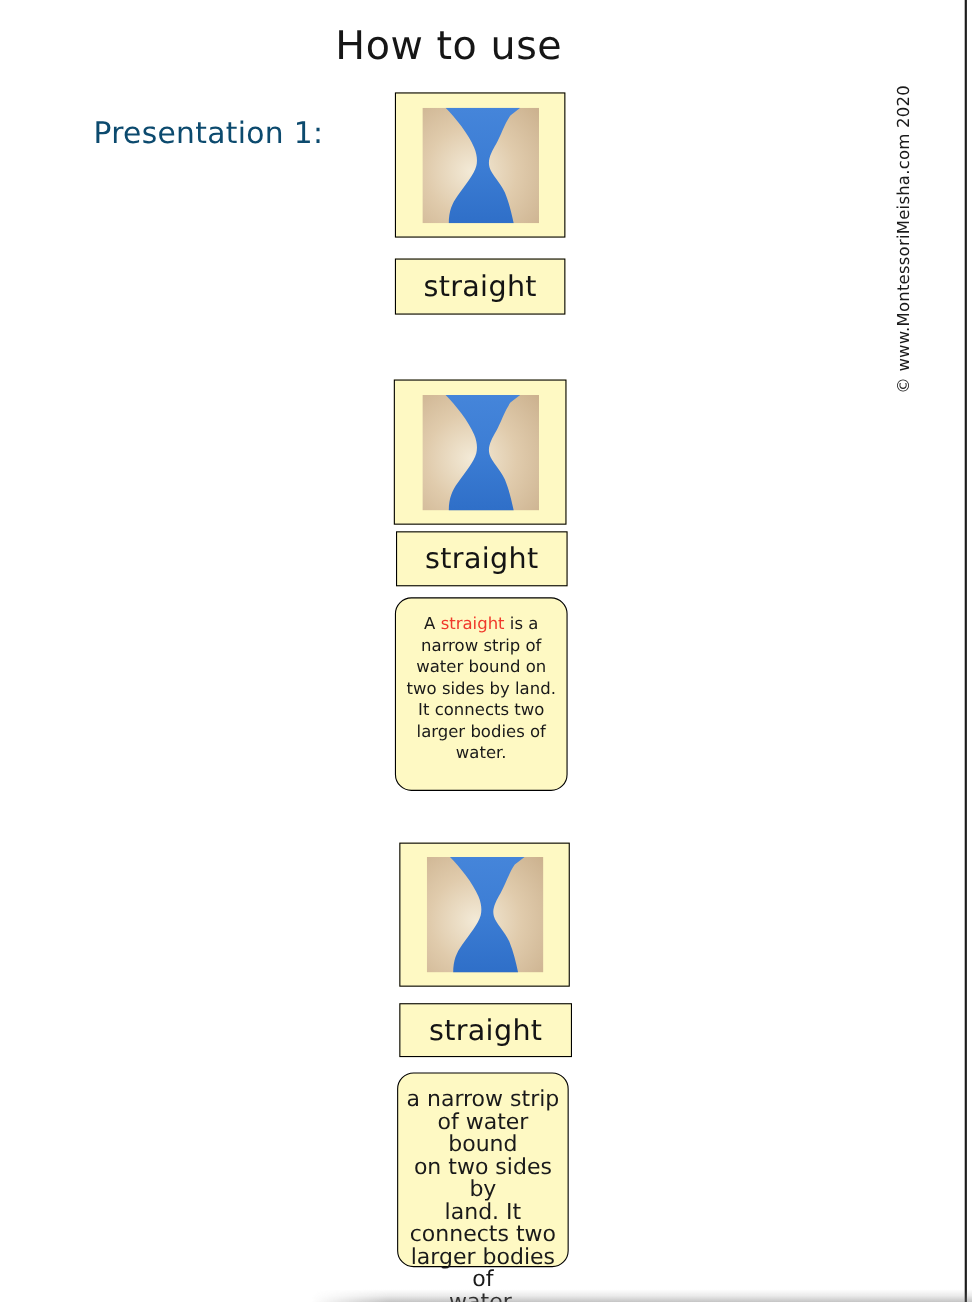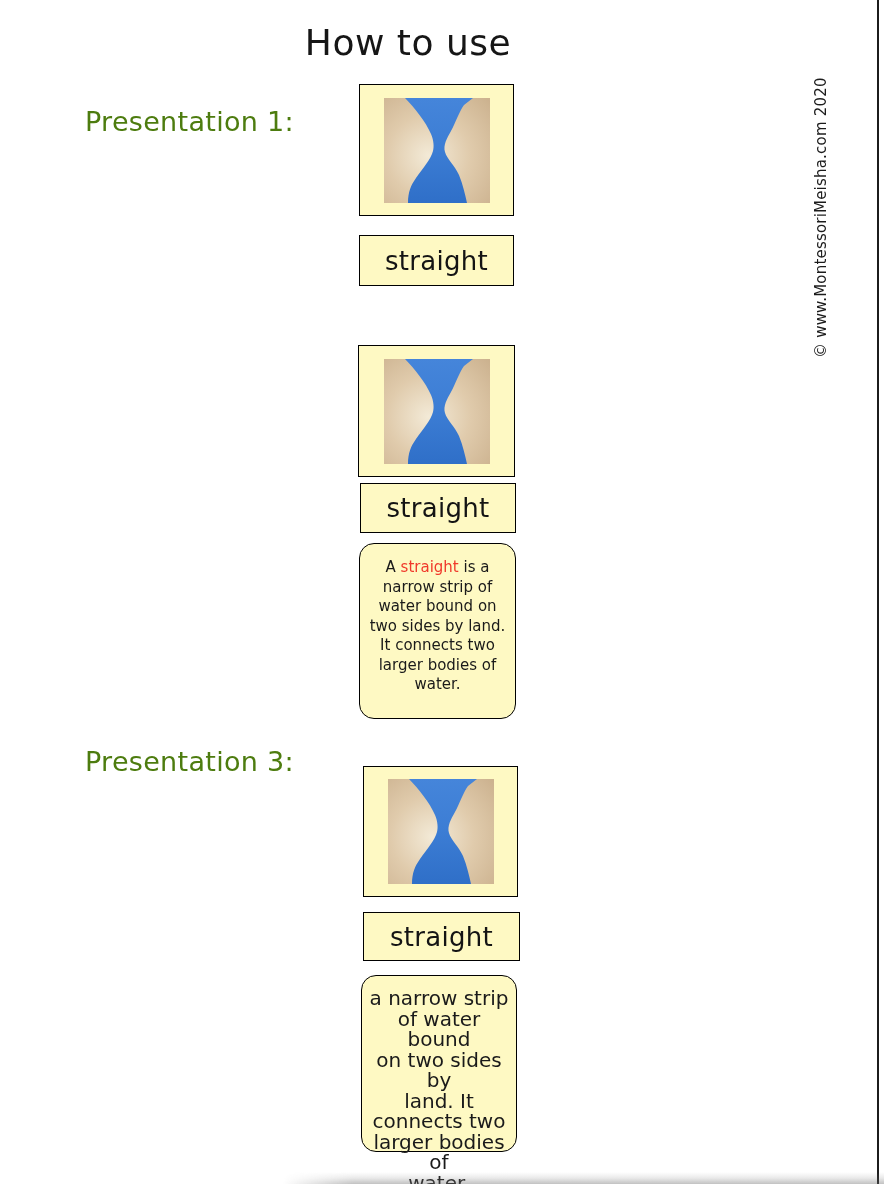--- a/index.html
+++ b/index.html
@@ -14,21 +14,21 @@
   .page-title{
     position:absolute;left:0;top:22px;width:816px;
     text-align:center;
     font-size:36px;line-height:42px;
     color:#161616;
     letter-spacing:0.5px;
   }
   .presentation-label{
     position:absolute;left:85px;
     font-size:27px;line-height:32px;
-    color:#4d7c0f;
+    color:#0c4a6e;
     letter-spacing:0.3px;
     white-space:nowrap;
   }
   .p1-label{top:106px;}
   .p2-label{top:391px;}
   .p3-label{top:746px;}
 
   .card{
     position:absolute;
     background:#fef9c3;
@@ -155,21 +155,20 @@
     <span>straight</span>
   </div>
   <div class="card definition-card p2-definition"><span>A </span><span class="keyword-red">straight</span><span> is a
 narrow strip of
 water bound on
 two sides by land.
 It connects two
 larger bodies of
 water.</span></div>
 
-  <div class="presentation-label p3-label">Presentation 3:</div>
   <div class="card image-card p3-image">
     <svg class="photo" viewBox="0 0 106 105">
       <use href="#strait-photo-sym"></use>
     </svg>
   </div>
   <div class="card word-card p3-word">
     <span>straight</span>
   </div>
   <div class="card definition-card p3-definition"><span>a narrow strip
 of water bound

